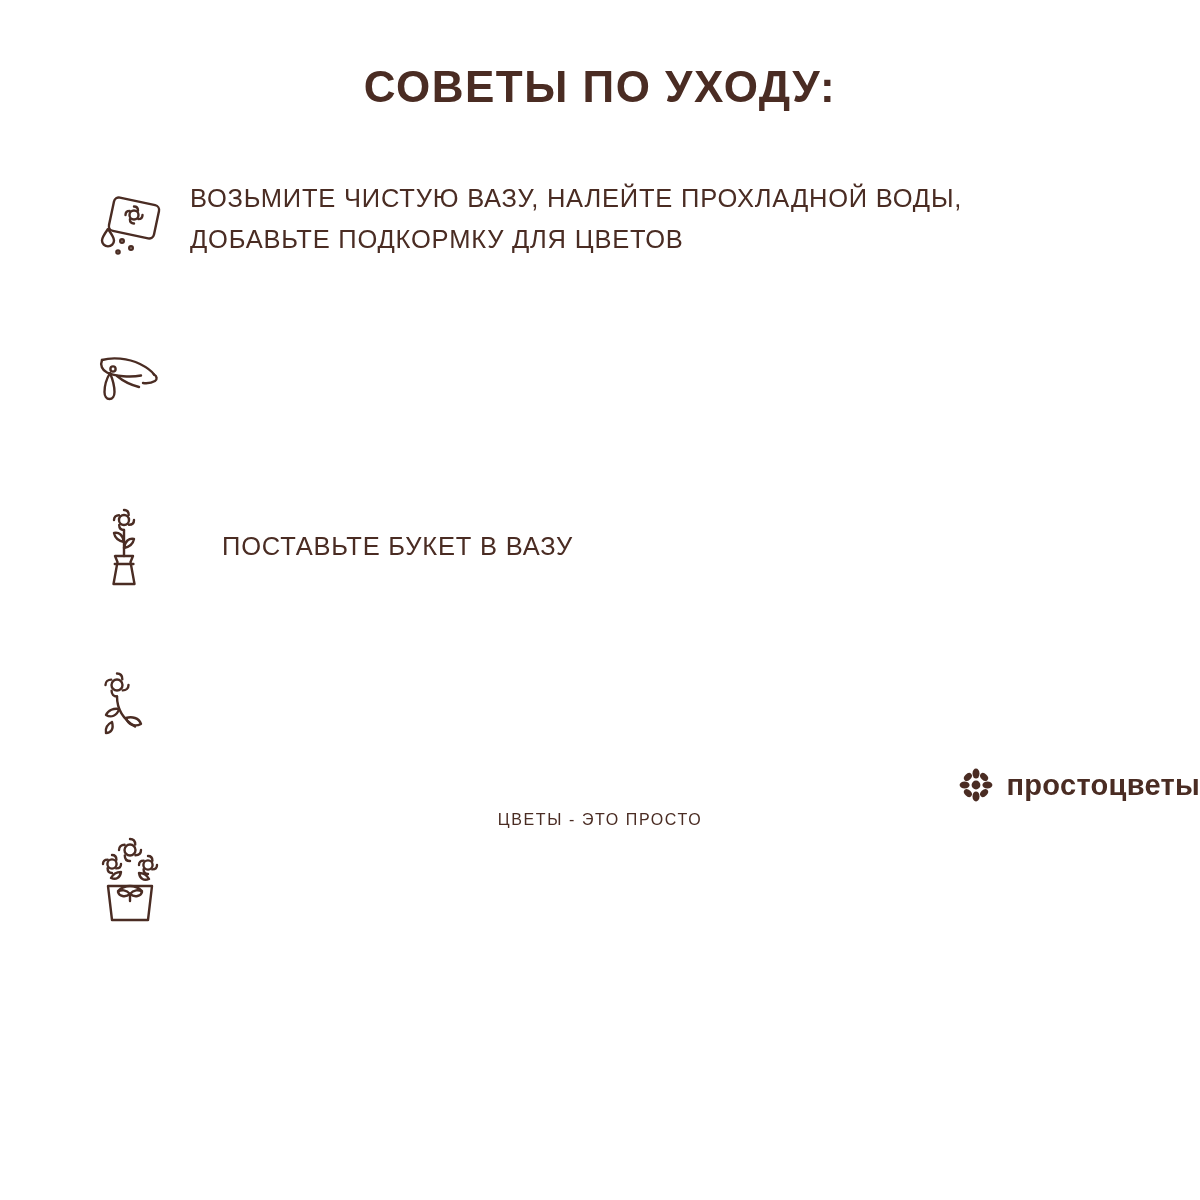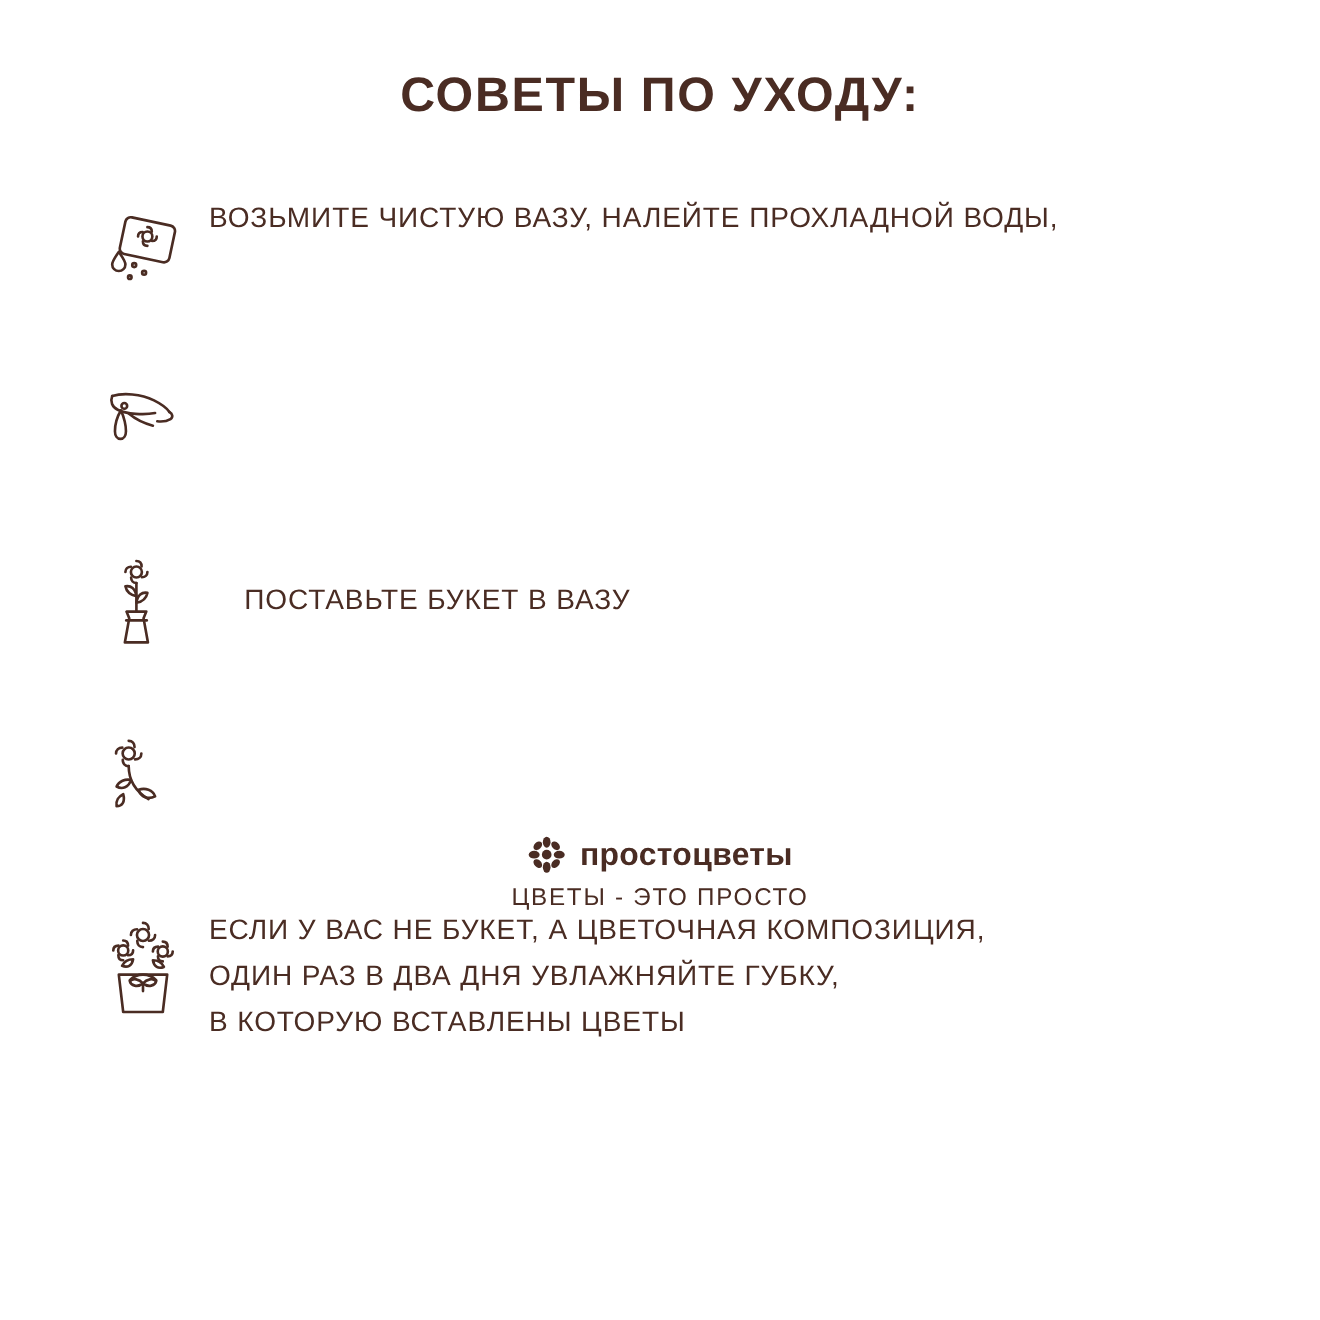--- a/index.html
+++ b/index.html
@@ -78,33 +78,33 @@
   .footer {
     position: absolute;
     left: 0;
     right: 0;
     bottom: 58px;
     text-align: center;
   }
   .brand {
     display: flex;
     align-items: center;
-    justify-content: center;
+    justify-content: flex-end;
     gap: 12px;
   }
   .brand-name {
     font-size: 29px;
     font-weight: bold;
     letter-spacing: 0.3px;
     color: #4a2c23;
     text-transform: lowercase;
   }
   .brand-tagline {
     margin-top: 8px;
-    font-size: 22px;
+    font-size: 16px;
     letter-spacing: 1.6px;
     color: #4a2c23;
     text-transform: uppercase;
   }
   svg { display: block; }
 </style>
 </head>
 <body>
 
 <div class="page">
@@ -120,20 +120,21 @@
           <circle cx="50" cy="31" r="4.5"></circle>
           <path d="M50 22.5c2.6 0 4 1.8 4 4.2M58.5 31c0 2.6-1.8 4.1-4.2 4.1M50 39.5c-2.6 0-4.1-1.8-4.1-4.2M41.5 31c0-2.6 1.8-4.1 4.2-4.1"></path>
           <path d="M24 45c-3.5 5-6 8.4-6 11.4a6 6 0 0 0 12 0c0-3-2.5-6.4-6-11.4z"></path>
           <circle cx="38" cy="57" r="1.8"></circle>
           <circle cx="47" cy="64" r="1.8"></circle>
           <circle cx="34" cy="68" r="1.6"></circle>
         </svg>
       </div>
       <div class="tip-text">
         <span class="ln">ВОЗЬМИТЕ ЧИСТУЮ ВАЗУ, НАЛЕЙТЕ ПРОХЛАДНОЙ ВОДЫ,</span>
+        <span class="ln">ДОБАВЬТЕ ПОДКОРМКУ ДЛЯ ЦВЕТОВ</span>
       </div>
     </div>
 
     <div class="tip r2">
       <div class="tip-icon">
         <svg width="92" height="92" viewBox="0 0 92 92" fill="none" stroke="#4a2c23" stroke-width="2.4" stroke-linecap="round" stroke-linejoin="round">
           <path d="M18 22c10-3 26-2 38 4 7 3.5 12 7.5 14 10.5"></path>
           <path d="M18 22c-2 5 0 10 5 12.5 8 4 24 5 34 3"></path>
           <path d="M70 36.5c3 1.5 3.5 5 1 6.5-3 1.8-7.5 2.5-12 2"></path>
           <path d="M26 35c-3 5-5.5 12-5.5 19 0 4 2 7 5 7s5-3 5-7c0-6-2-13-4.5-19z"></path>
@@ -183,25 +184,20 @@
           <circle cx="68" cy="31" r="4.6"></circle>
           <path d="M68 22c2.8 0 4.4 1.9 4.4 4.7M77 31c0 2.8-1.9 4.4-4.7 4.4M68 40c-2.8 0-4.4-1.9-4.4-4.7M59 31c0-2.8 1.9-4.4 4.7-4.4"></path>
           <path d="M41 38c-4 0-8 2-10 6 5 2 9 0 10-6z"></path>
           <path d="M59 39c4 0 8 2 10 6-5 2-9 0-10-6z"></path>
           <path d="M28 52h44l-4 34H32l-4-34z"></path>
           <path d="M50 52c-5 0-9 2-12 5M50 52c5 0 9 2 12 5"></path>
           <path d="M50 60c-3.5-4-9-5-12-2 1 4 7 6 12 2zM50 60c3.5-4 9-5 12-2-1 4-7 6-12 2z"></path>
           <path d="M50 60v7"></path>
         </svg>
       </div>
-      <div class="tip-text">
-        <span class="ln">ЕСЛИ У ВАС НЕ БУКЕТ, А ЦВЕТОЧНАЯ КОМПОЗИЦИЯ,</span>
-        <span class="ln">ОДИН РАЗ В ДВА ДНЯ УВЛАЖНЯЙТЕ ГУБКУ,</span>
-        <span class="ln">В КОТОРУЮ ВСТАВЛЕНЫ ЦВЕТЫ</span>
-      </div>
     </div>
 
   </div>
 
   <div class="footer">
     <div class="brand">
       <span>
         <svg width="36" height="36" viewBox="0 0 36 36" fill="#4a2c23">
           <circle cx="18" cy="18" r="4.4"></circle>
           <ellipse cx="18" cy="6.6" rx="3.5" ry="5"></ellipse>

